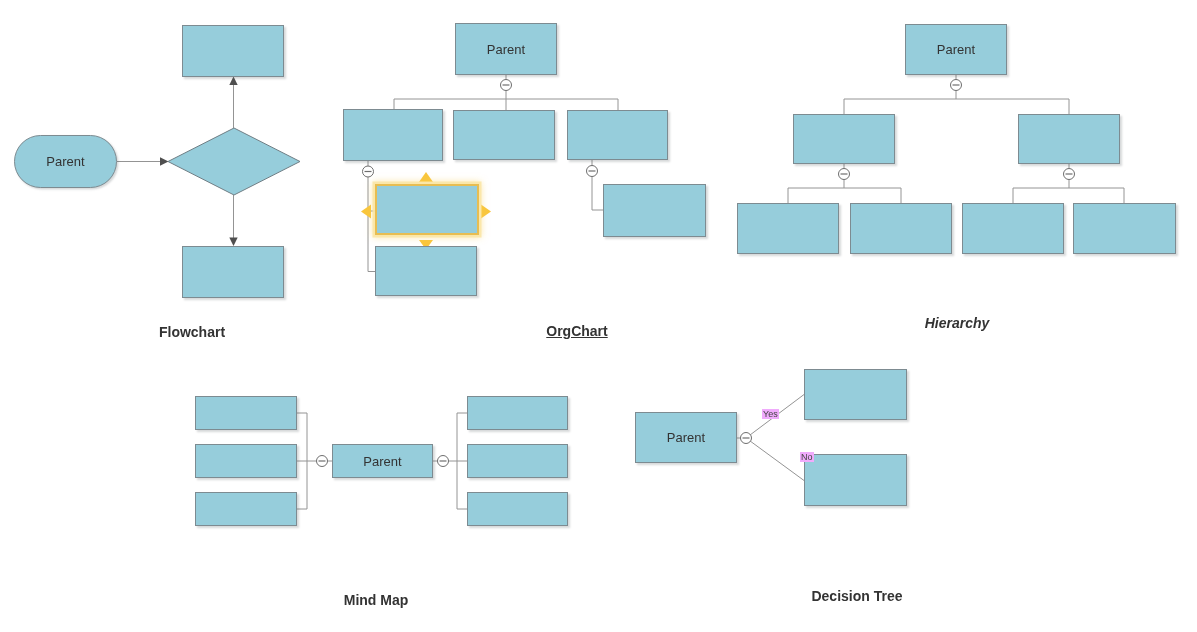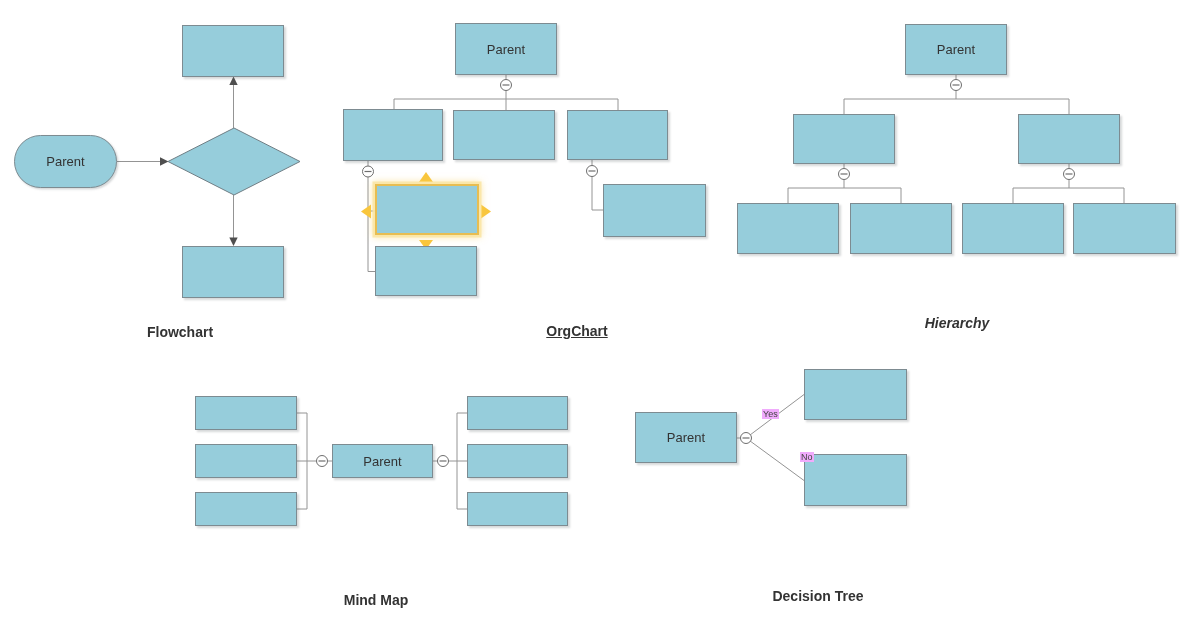--- a/index.html
+++ b/index.html
@@ -135,21 +135,21 @@
           <line class="cil" x1="742.5" y1="438" x2="749.5" y2="438"></line>
       </g>
     </g>
   </svg>
 
   <div class="node" style="left:182px;top:25px;width:102px;height:52px;"></div>
   <div class="node ellipse" style="left:14px;top:135px;width:103px;height:53px;">
     <span>Parent</span>
   </div>
   <div class="node" style="left:182px;top:246px;width:102px;height:52px;"></div>
-  <div class="caption" style="left:180px;top:324px;">Flowchart</div>
+  <div class="caption" style="left:192px;top:324px;">Flowchart</div>
 
   <div class="node" style="left:455px;top:23px;width:102px;height:52px;">
     <span>Parent</span>
   </div>
   <div class="node" style="left:343px;top:109px;width:100px;height:52px;"></div>
   <div class="node" style="left:453px;top:110px;width:102px;height:50px;"></div>
   <div class="node" style="left:567px;top:110px;width:101px;height:50px;"></div>
   <div class="node selected" style="left:375px;top:184px;width:104px;height:51px;"></div>
   <div class="node" style="left:375px;top:246px;width:102px;height:50px;"></div>
   <div class="node" style="left:603px;top:184px;width:103px;height:53px;"></div>
@@ -177,15 +177,15 @@
   <div class="node sm" style="left:467px;top:492px;width:101px;height:34px;"></div>
   <div class="caption" style="left:376px;top:592px;">Mind Map</div>
 
   <div class="node" style="left:635px;top:412px;width:102px;height:51px;">
     <span>Parent</span>
   </div>
   <div class="node" style="left:804px;top:369px;width:103px;height:51px;"></div>
   <div class="node" style="left:804px;top:454px;width:103px;height:52px;"></div>
   <span class="edge-label" style="left:762px;top:409px;">Yes</span>
   <span class="edge-label" style="left:800px;top:452px;">No</span>
-  <div class="caption" style="left:818px;top:588px;">Decision Tree</div>
+  <div class="caption" style="left:857px;top:588px;">Decision Tree</div>
 
 </div>
 
 </body></html>

